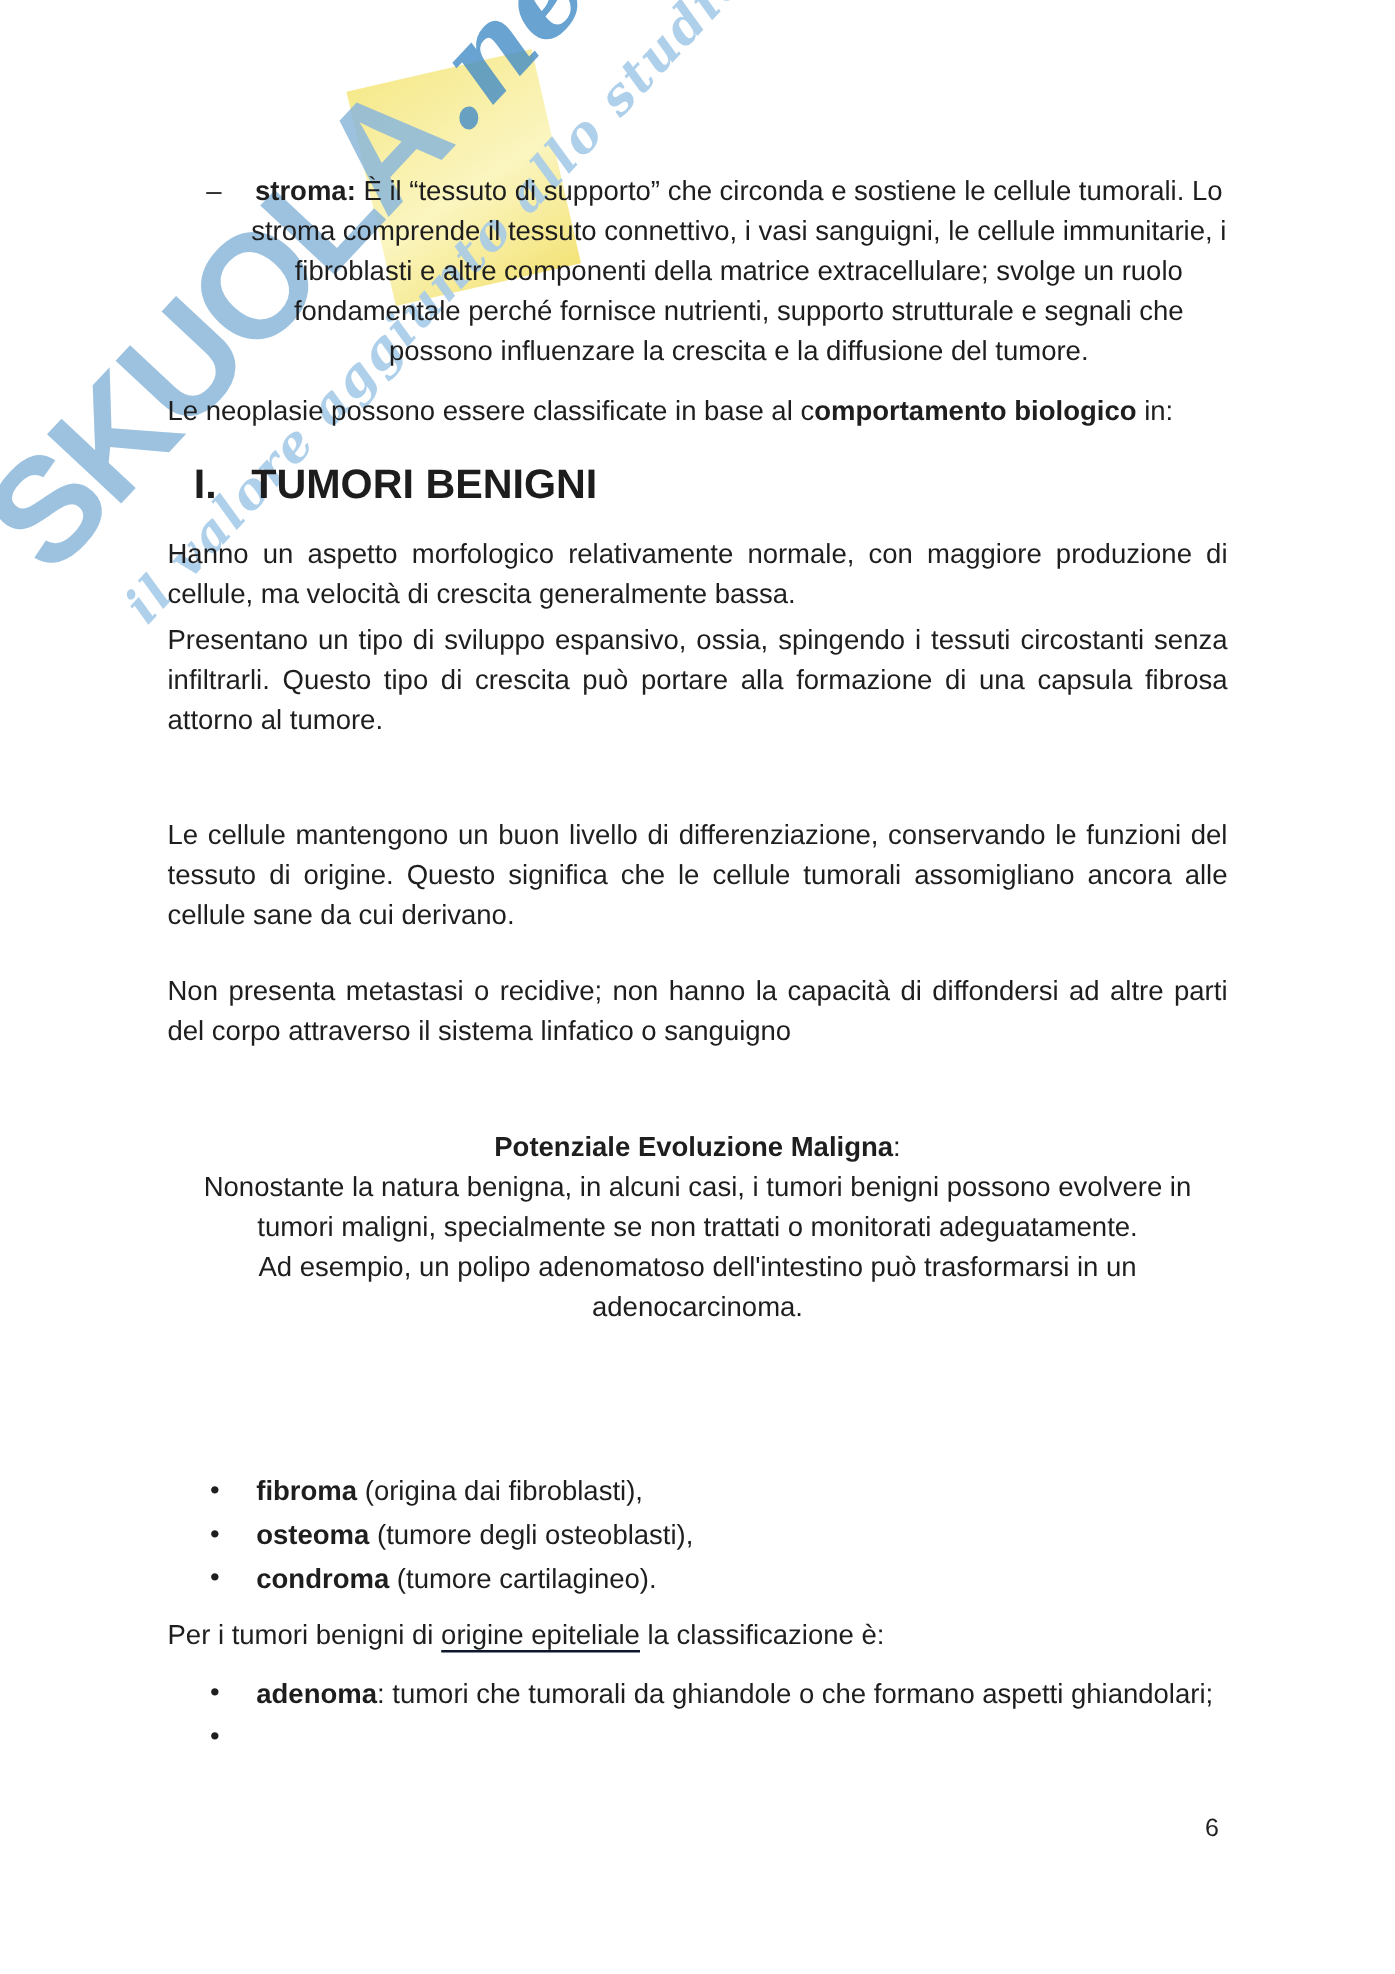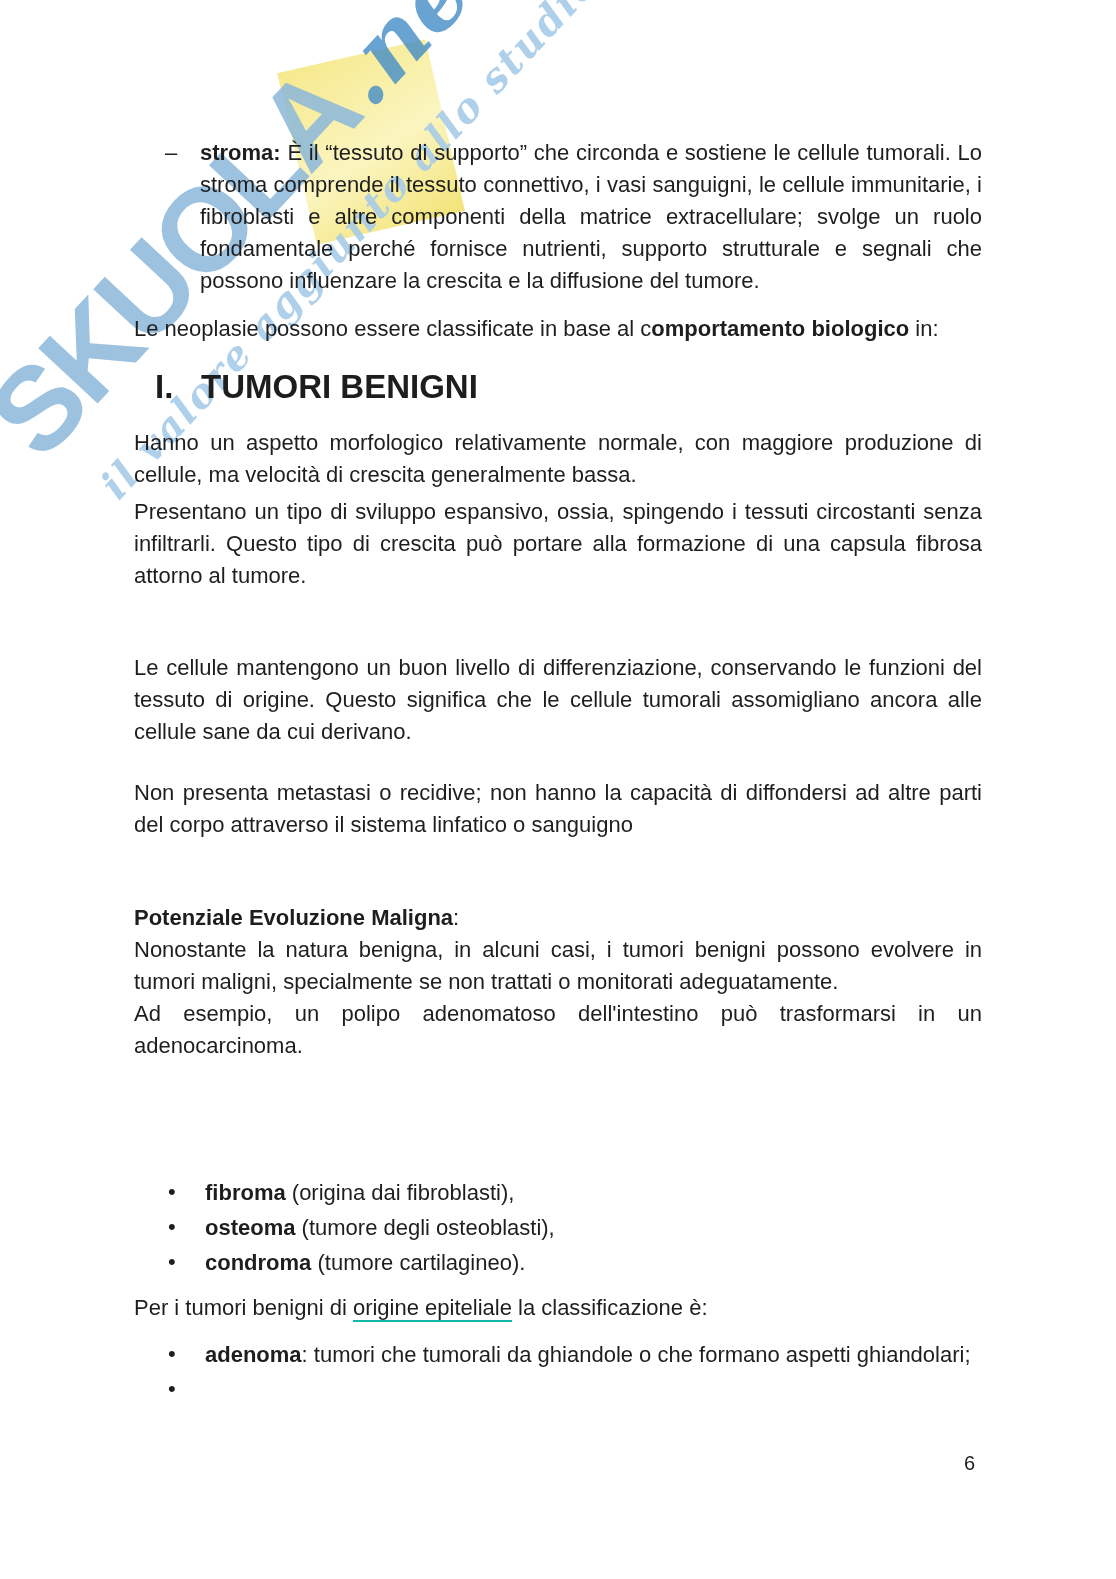--- a/index.html
+++ b/index.html
@@ -27,24 +27,24 @@
     color:rgba(66,140,198,0.80);font-family:"DejaVu Serif",serif;
   }
   .wm-slogan{
     position:absolute;left:108px;top:468px;white-space:nowrap;
     transform:rotate(-47deg);transform-origin:0 50%;
     font-size:40px;font-style:italic;font-weight:600;letter-spacing:2px;
     color:rgba(166,203,232,0.9);font-family:"DejaVu Serif",serif;
   }
   
   .blk{position:absolute;left:134px;width:848px;margin:0;z-index:1;font-size:22px;line-height:32px;}
-  .blk p{margin:0;}
+  .blk p{margin:0;text-align:center;}
   .jt{text-align:justify;}
   .b{font-weight:700;}
-  .u{border-bottom:2px solid #14b8a6;margin-top:28px;}
+  .u{border-bottom:2px solid #0f172a;margin-top:28px;}
   .dash-item{position:relative;padding-left:66px;}
   .dash{position:absolute;left:31px;top:0;}
   .heading{position:absolute;left:155px;top:371px;margin:0;z-index:1;font-size:33px;line-height:32px;font-weight:700;color:#1d1d1d;}
   .hnum{display:inline-block;width:46px;}
   ul.blist{list-style:none;margin:0;padding:0;}
   ul.blist li{position:relative;padding-left:71px;}
   .blt{position:absolute;left:34px;top:-1px;}
   #blk-oma li{margin-bottom:3px;}
   #blk-epi{line-height:30px;}
   #blk-epi li.adeno{margin-bottom:5px;}

